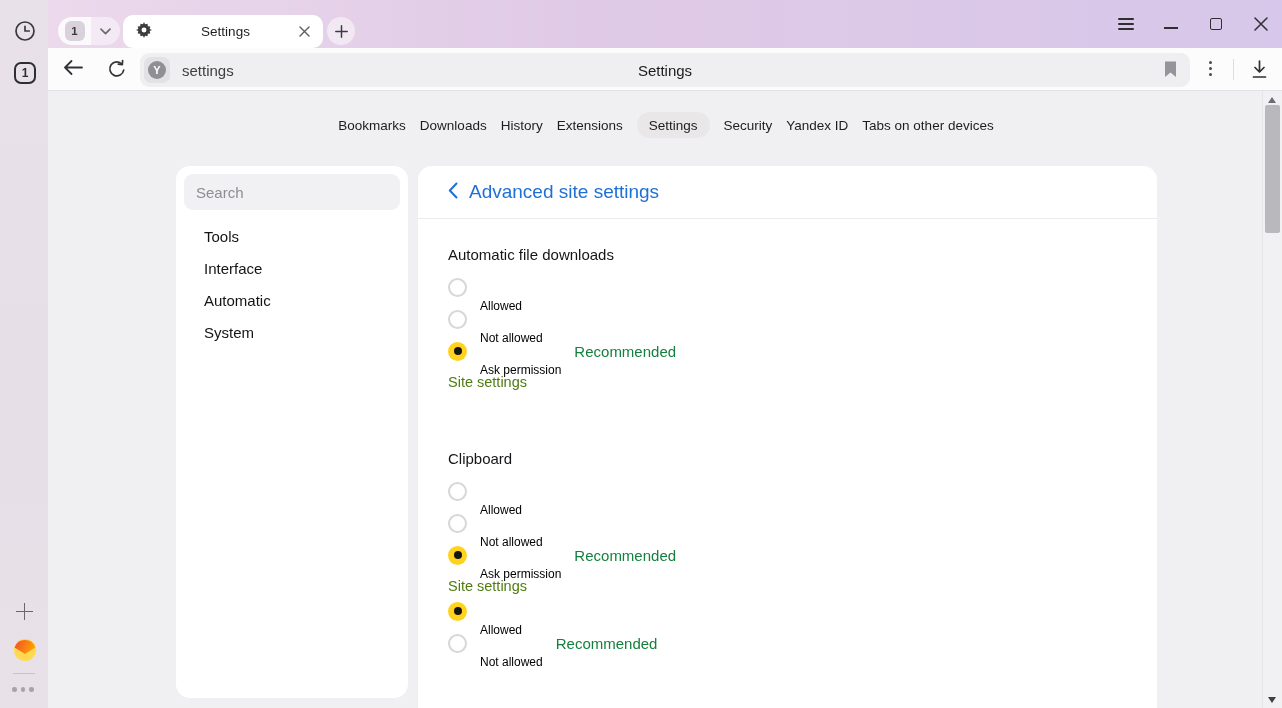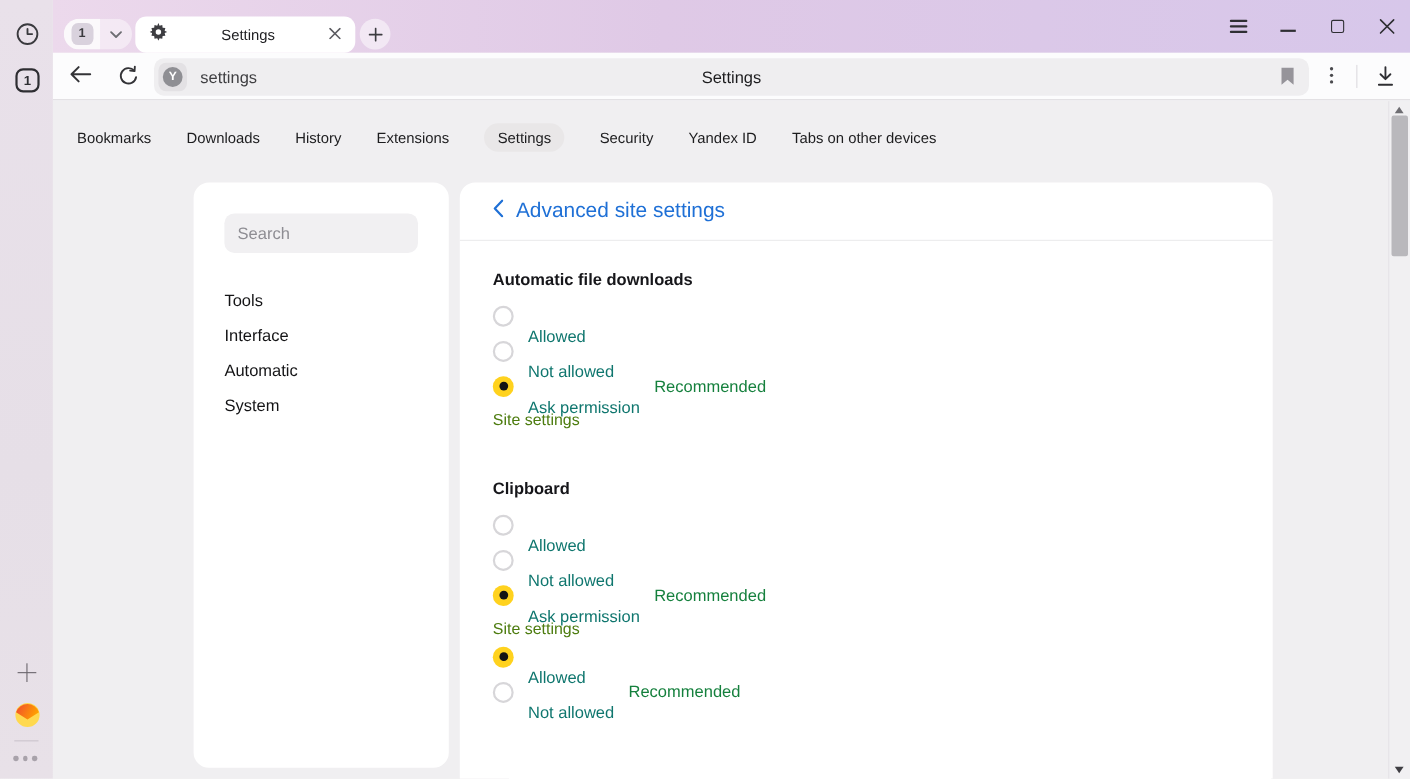--- a/index.html
+++ b/index.html
@@ -63,45 +63,45 @@
   .addr-title { position:absolute; left:0; right:0; text-align:center; font-size:15px; color:#1c1c1e; pointer-events:none; }
   .addr-flag { position:absolute; right:13px; top:8px; }
   .kebab { position:absolute; right:66px; top:13px; display:flex; flex-direction:column; gap:3px; width:12px; align-items:center; }
   .kebab i { width:3px; height:3px; border-radius:50%; background:#4a4a4e; }
   .tb-div { position:absolute; right:48px; top:11px; width:1px; height:21px; background:#dddbde; }
   .tb-down { position:absolute; right:14px; top:12px; }
 
   
   .content { position:absolute; left:48px; top:92px; right:20px; bottom:0; background:#f0eff1; overflow:hidden; }
 
-  .topnav { position:absolute; top:20px; left:22px; right:0; display:flex; 
-            align-items:center; gap:32px; }
+  .topnav { position:absolute; top:20px; left:22px; right:0; display:flex; justify-content:center;
+            align-items:center; gap:14px; }
   .topnav span { font-size:13.5px; color:#1d1d1f; white-space:nowrap; }
   .topnav span.active { background:#e9e7e8; border-radius:15px; padding:5.5px 12px; }
 
   .sidebar-card { position:absolute; left:128px; top:74px; width:232px; height:532px;
                   background:#fff; border-radius:14px; }
-  .search-box { margin:28px; height:36px; background:#f1f0f2; border-radius:9px; display:flex; align-items:center; }
+  .search-box { margin:8px; height:36px; background:#f1f0f2; border-radius:9px; display:flex; align-items:center; }
   .search-box input { border:none; outline:none; background:transparent; width:100%; padding:0 12px;
                       font-size:15px; color:#333; font-family:inherit; }
   .search-box input::placeholder { color:#8e8d93; }
   .side-list { margin-top:11px; }
   .side-item { height:32px; line-height:32px; padding-left:28px; font-size:15px; color:#141416; cursor:pointer; }
 
   .main-card { position:absolute; left:370px; top:74px; width:739px; height:620px;
                background:#fff; border-radius:14px 14px 0 0; }
   .card-header { height:53px; display:flex; align-items:center; padding-left:30px; gap:11px;
                  border-bottom:1px solid #ebebed; }
   .card-header .back-title { font-size:19px; color:#1f70d6; }
   .card-body { padding:26px 30px 0; }
 
-  .section-title { font-size:15px; font-weight:bold; color:#16161a; line-height:20px; margin:0 0 6px; }
-  .section + .section .section-title { margin-top:44px; }
+  .section-title { font-size:15px; font-weight:normal; color:#16161a; line-height:20px; margin:0 0 6px; }
+  .section + .section .section-title { margin-top:58px; }
   .option { display:flex; align-items:center; height:32px; gap:13px; }
-  .option .olabel { font-size:15px; color:#0f766e;margin-top:38px; }
+  .option .olabel { font-size:12px; color:#000000;margin-top:38px; }
   .option .onote { font-size:15px; color:#15803d; }
   .radio { width:19px; height:19px; border-radius:50%; border:2px solid #d7d6d9; background:#fff; flex:none; }
   .radio.selected { border:none; background:#ffd21e; display:flex; align-items:center; justify-content:center; }
   .radio.selected::after { content:""; width:8px; height:8px; border-radius:50%; background:#141414; }
   .site-link { display:inline-block; color:#4d7c0f; font-size:14.5px; line-height:18px; margin-top:6px; cursor:pointer; }
 
   
   .scrollbar { position:absolute; right:0; top:92px; width:20px; bottom:0;
                background:#f1f0f2; border-left:1px solid #e5e3e6; z-index:5; }
   .sb-up { position:absolute; top:5px; left:5px; width:0; height:0;

